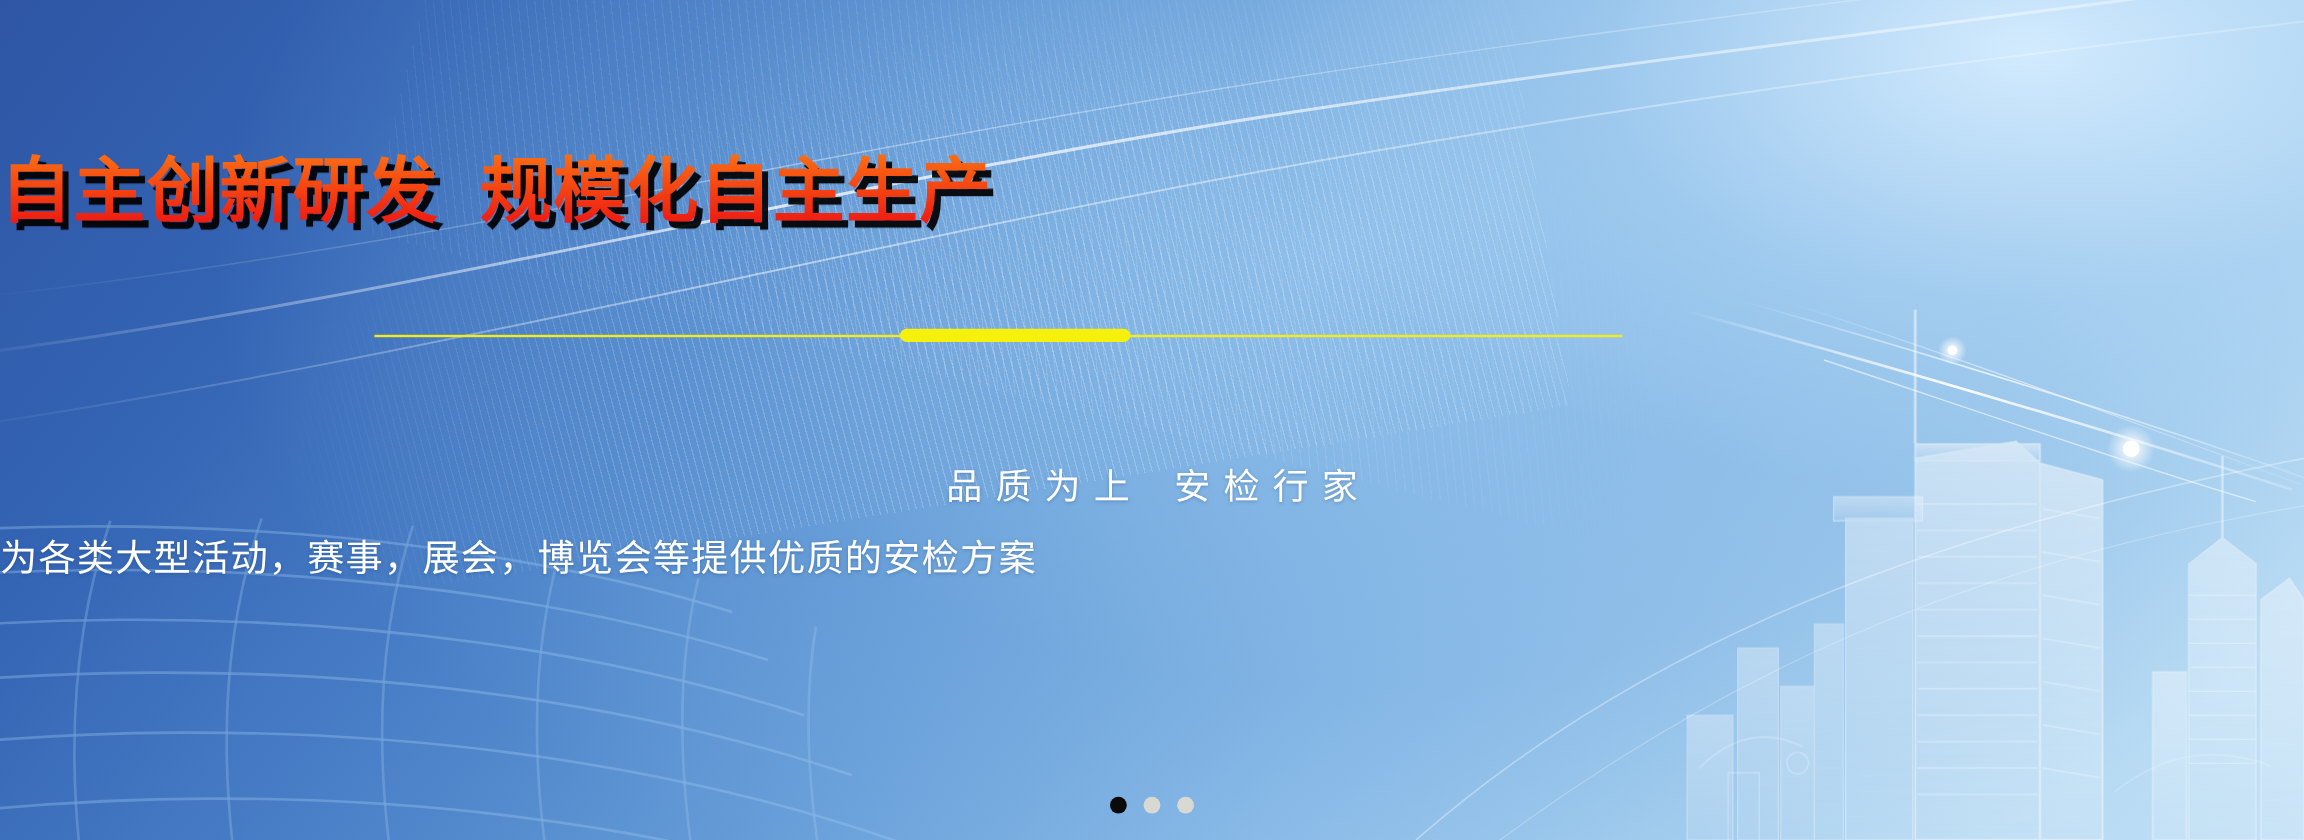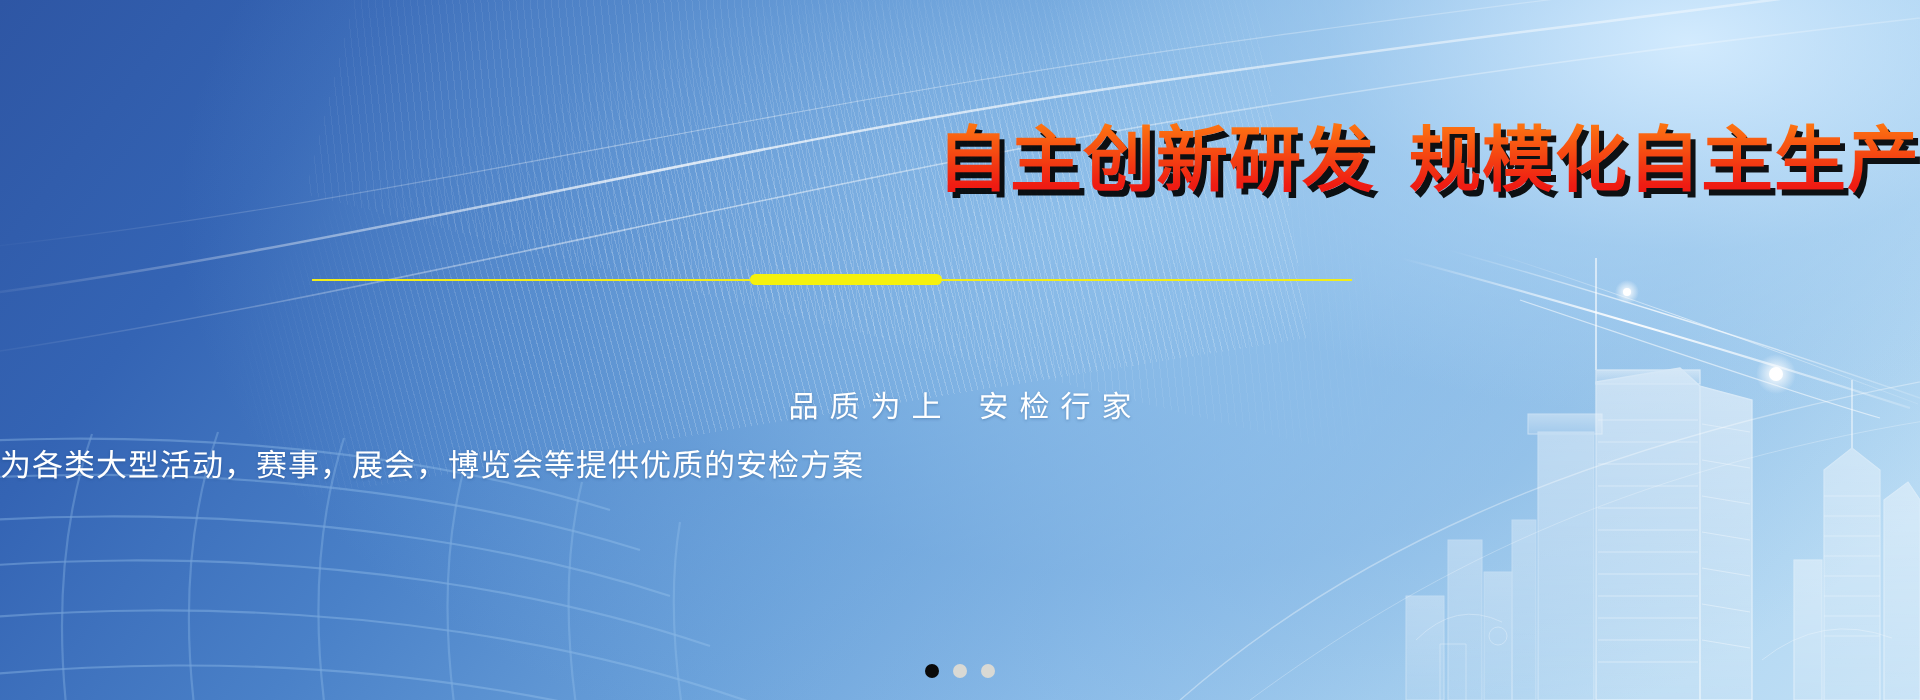--- a/index.html
+++ b/index.html
@@ -75,24 +75,24 @@
   .content{
     position:absolute;
     inset:0;
     z-index:6;
   }
 
   .headline{
     position:absolute;
     left:0; right:0;
     top:72px;
-    text-align:right;
+    text-align:left;
     font-family:"DejaVu Sans","Liberation Sans",sans-serif;
     font-weight:bold;
-    font-size:72px;
+    font-size:60px;
     line-height:104px;
     letter-spacing:1px;
     white-space:nowrap;
     background:linear-gradient(180deg,#ff8a0f 0%,#fb6a12 22%,#f33c12 52%,#ef1c13 74%,#ec0d10 100%);
     -webkit-background-clip:text;
     background-clip:text;
     color:transparent;
     -webkit-text-fill-color:transparent;
     filter:drop-shadow(5px 6px 0 rgba(0,0,0,.92));
     margin-top:36px;

